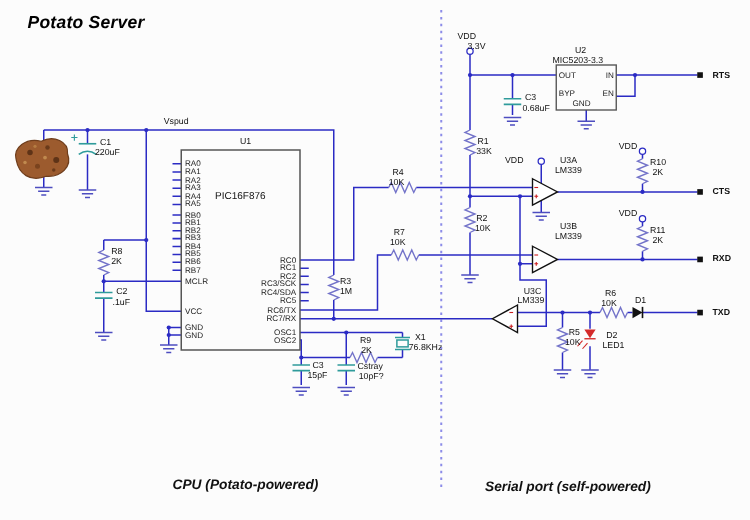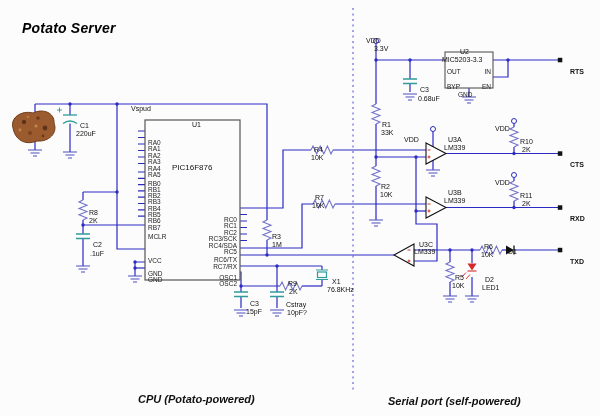--- a/index.html
+++ b/index.html
@@ -1,19 +1,19 @@
 <!DOCTYPE html>
 <html><head>
 <meta charset="utf-8">
 <style>
   html,body{margin:0;padding:0;background:#e8e8e8;}
   .stage{position:relative;width:600px;height:416px;background:#fcfcfc;overflow:hidden;
          font-family:"Liberation Sans",sans-serif;}
   .stage svg{position:absolute;left:0;top:0;}
-  #labels{position:absolute;left:0;top:12px;width:600px;height:392px;}
+  #labels{position:absolute;left:0;top:1px;width:600px;height:392px;}
   .lbl{position:absolute;font:7px "Liberation Sans",sans-serif;color:#111;
        white-space:nowrap;line-height:1;}
   .pin{font-size:6.5px;color:#222;}
   .pinr{text-align:right;width:48px;}
   .part{font-size:8px;color:#111;}
   .big{font:italic 700 14px "Liberation Sans",sans-serif;color:#000;letter-spacing:.2px;}
   .foot{font:italic 700 11px "Liberation Sans",sans-serif;color:#111;}
   .term{font-weight:700;}
 </style>
 </head>

